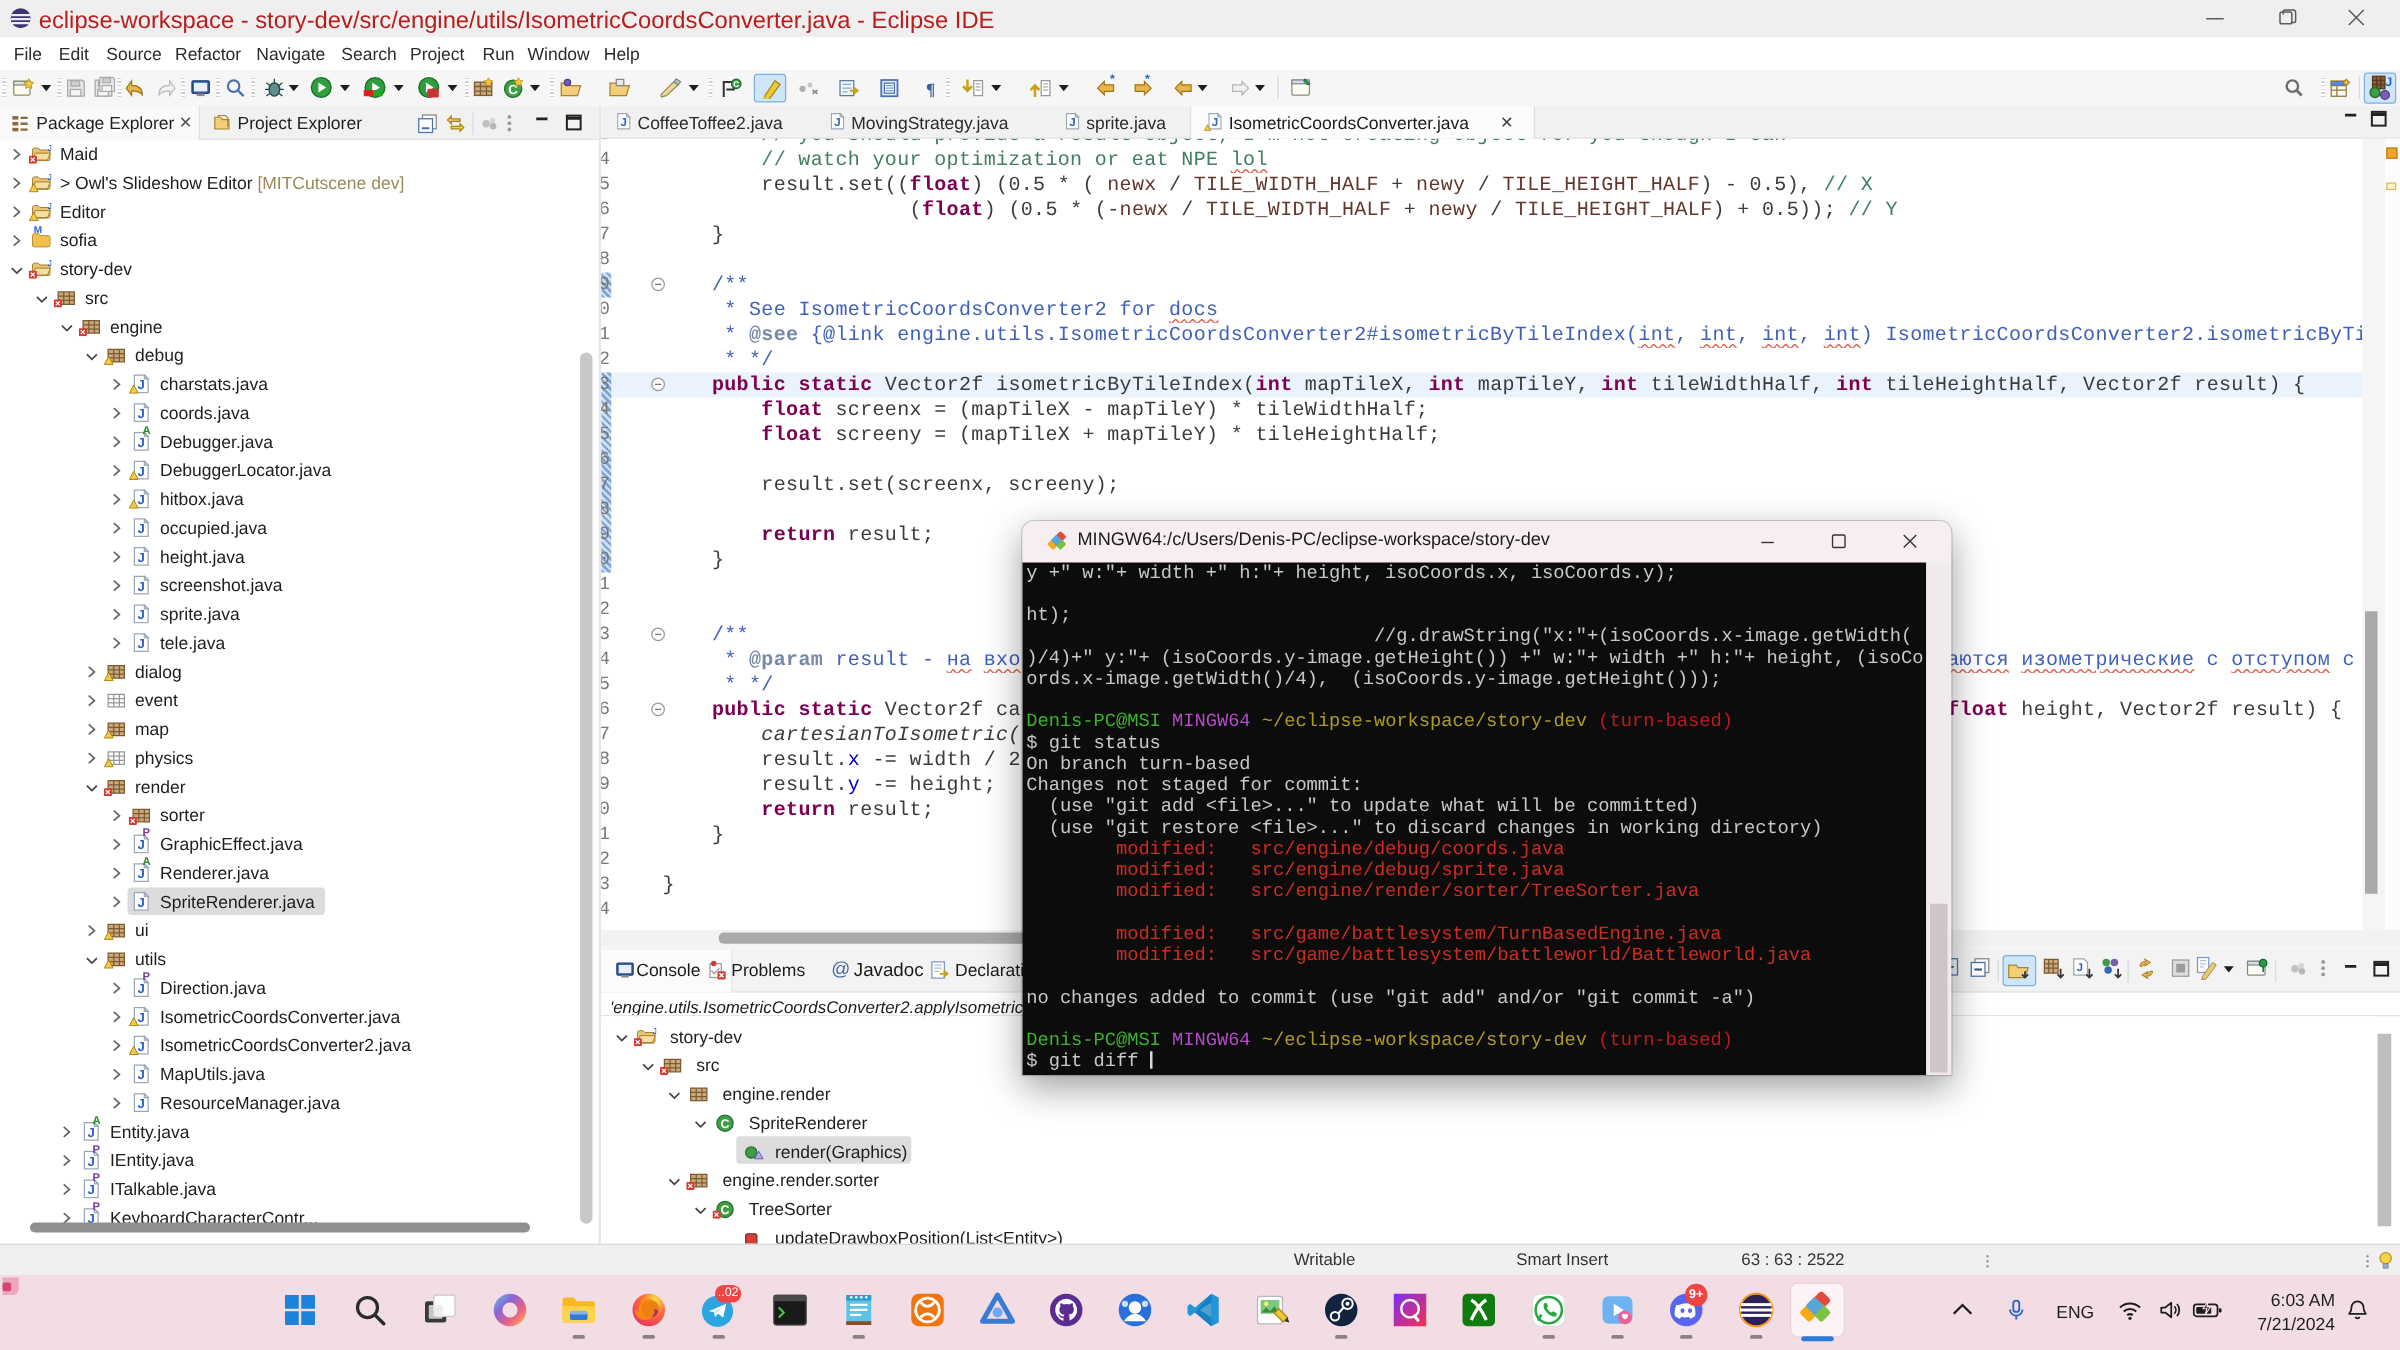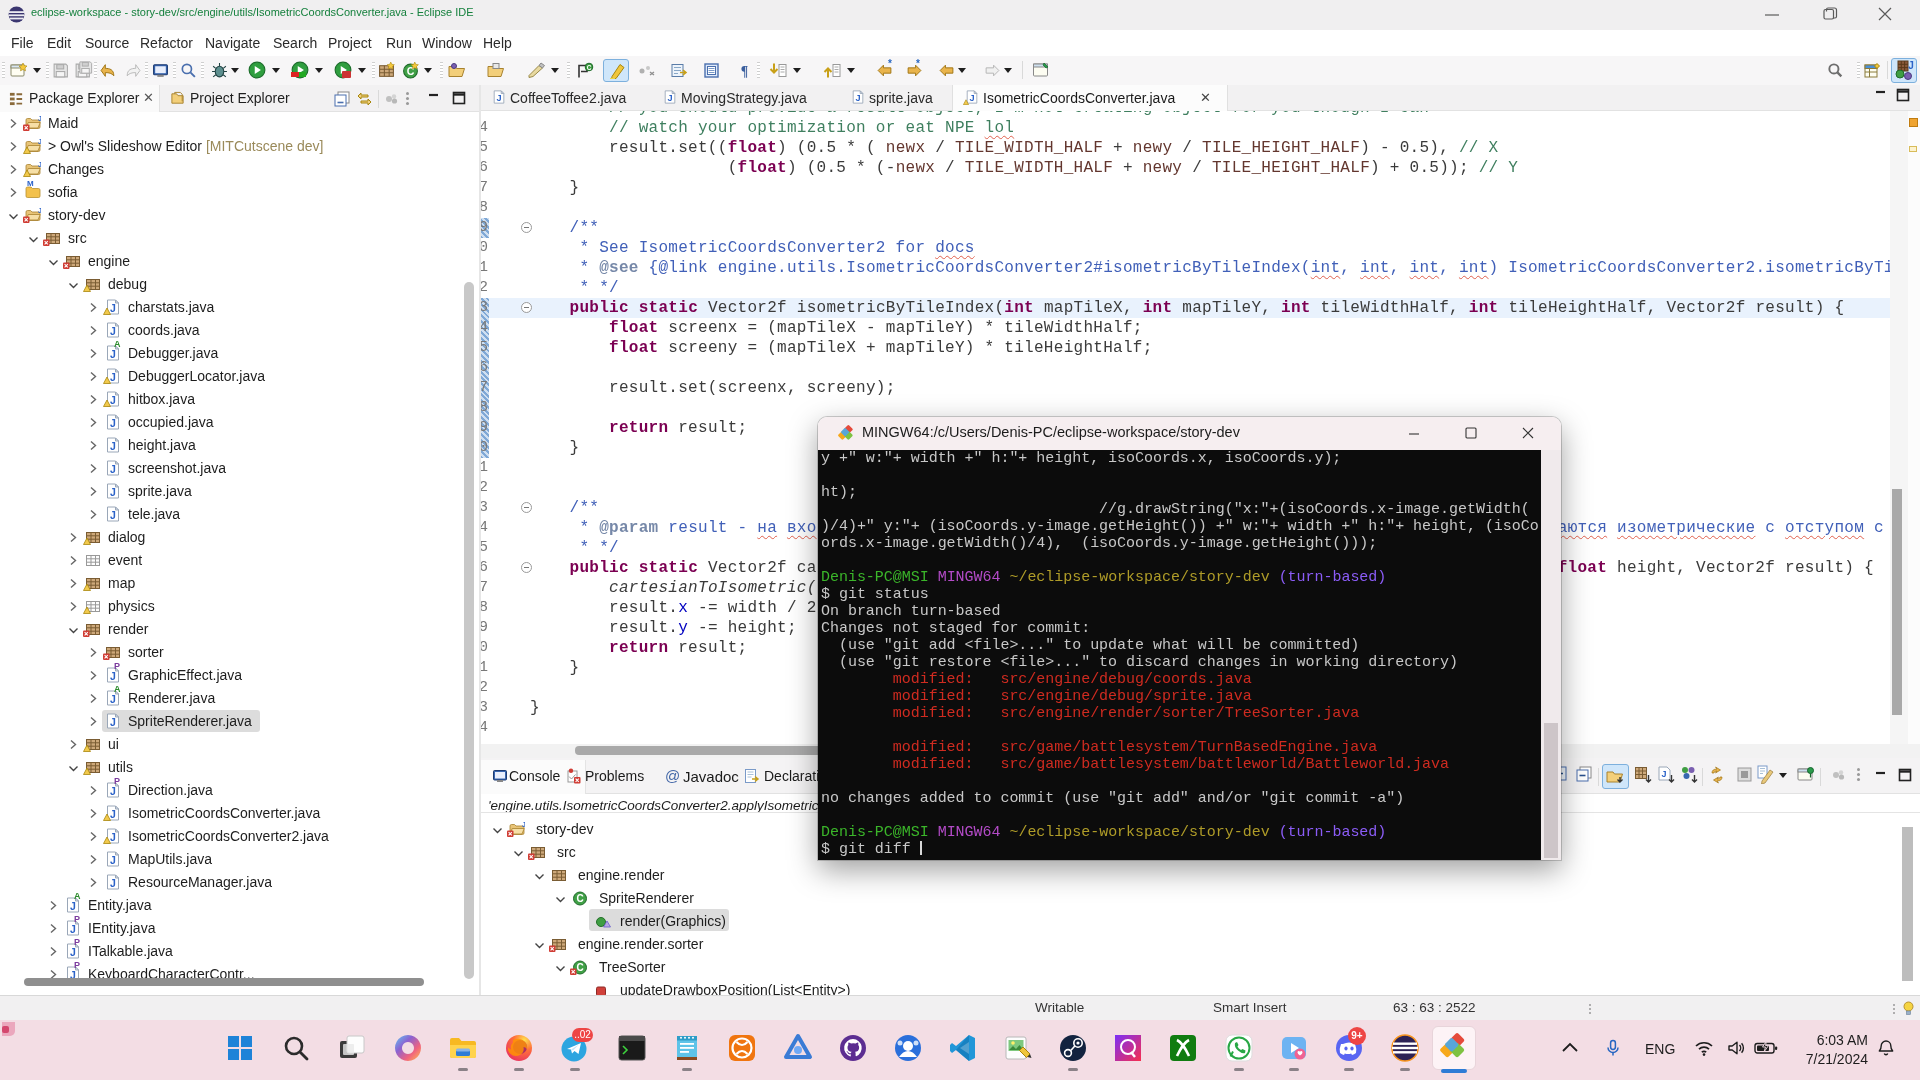--- a/index.html
+++ b/index.html
@@ -12,21 +12,21 @@
 .cmt{color:#3F7F5F}
 .jd{color:#4160b8}
 .jdt{color:#7688a8;font-weight:bold}
 .idn{color:#63362e}
 .fld{color:#0000C0}
 .sq{text-decoration:underline wavy #e0604d 1px;text-underline-offset:3px}
 .trow{position:absolute;height:23px;font-size:14px;color:#1d1d1d;white-space:nowrap}
 .tx{position:absolute;top:3px}
 .ic{position:absolute;width:16px;height:16px;top:3px}
 .tl{position:absolute;white-space:pre;font:15px/17px "Liberation Mono",monospace;letter-spacing:-.03px;color:#c8c8c8}
-.tg{color:#3bb62a}.tm{color:#b44bc8}.tyel{color:#af9c28}.tc{color:#8b5cf6}.tred{color:#cf2b20}
+.tg{color:#3bb62a}.tm{color:#b44bc8}.tyel{color:#af9c28}.tc{color:#b91c1c}.tred{color:#cf2b20}
 .mi{position:absolute;top:5px;font-size:14px;color:#2b2b2b}
 .sep{position:absolute;top:5px;width:1px;height:18px;background:#d9d9d9}
 .grip{position:absolute;top:6px;width:3px;height:16px;background:repeating-linear-gradient(#cfcfcf 0 1px,#fff 1px 3px)}
 .dd{position:absolute;top:12px;width:0;height:0;border-left:4px solid transparent;border-right:4px solid transparent;border-top:5px solid #1e1e1e}
 .tabJ{position:absolute;top:4px;width:14px;height:16px}
 </style></head><body>
 <svg width="0" height="0" style="position:absolute">
 <defs>
 <symbol id="jpage" viewBox="0 0 16 16">
         <path d="M2.5 1h8l3 3v11h-11z" fill="#fff" stroke="#9aa7b8"></path>
@@ -145,21 +145,21 @@
 </defs>
   </svg>
 
 <div class="a" style="left:0;top:0;width:1920px;height:30px;background:#f0eff0">
 <svg class="a" style="left:8px;top:6px" width="17" height="17" viewBox="0 0 17 17">
       <circle cx="8.5" cy="8.5" r="8" fill="#3b3670"></circle>
       <rect x="1" y="5.2" width="15" height="1.8" fill="#fff" opacity=".9"></rect>
       <rect x="0.5" y="8.4" width="16" height="1.8" fill="#fff" opacity=".9"></rect>
       <rect x="1.5" y="11.6" width="14" height="1.8" fill="#fff" opacity=".9"></rect>
     </svg>
-<span class="a" style="left:31px;top:6px;font-size:11px;color:#15803d">eclipse-workspace - story-dev/src/engine/utils/IsometricCoordsConverter.java - Eclipse IDE</span>
+<span class="a" style="left:31px;top:6px;font-size:19px;color:#b91c1c">eclipse-workspace - story-dev/src/engine/utils/IsometricCoordsConverter.java - Eclipse IDE</span>
 <svg class="a" style="left:1763px;top:6px" width="160" height="18" viewBox="0 0 160 18">
 <path d="M2 9 h14" stroke="#5a5a5a" stroke-width="1.2"></path>
 <rect x="61" y="3.5" width="9.5" height="9.5" rx="1.5" fill="none" stroke="#5a5a5a" stroke-width="1.2"></rect>
       <path d="M63.5 3.5 v-2 a1.5 1.5 0 0 1 1.5-1.5 h6.5 a2 2 0 0 1 2 2 v6.5 a1.5 1.5 0 0 1-1.5 1.5 h-2" fill="none" stroke="#5a5a5a" stroke-width="1.2" transform="translate(0,2)"></path>
 <path d="M116 2 l12 12 m0-12 l-12 12" stroke="#5a5a5a" stroke-width="1.2"></path>
 </svg>
 </div>
 <div class="a" style="left:0;top:30px;width:1920px;height:26px;background:#fff">
     <span class="mi" style="left:11px">File</span>
     <span class="mi" style="left:47px">Edit</span>
@@ -401,21 +401,21 @@
     <div class="trow" style="left:0;top:46px">
       <svg class="a" style="left:8px;top:6px" width="10" height="11" viewBox="0 0 10 11">
         <path d="M3 1.5 L7.5 5.5 L3 9.5" fill="none" stroke="#666" stroke-width="1.4"></path>
       </svg>
       <svg class="ic" style="left:25px">
         <use href="#projf"></use>
       </svg>
       <svg class="ic" style="left:23px">
         <use href="#warnov"></use>
       </svg>
-      <span class="tx" style="left:48px">Changes</span>
+      <span class="tx" style="left:48px">Editor</span>
     </div>
     <div class="trow" style="left:0;top:69px">
       <svg class="a" style="left:8px;top:6px" width="10" height="11" viewBox="0 0 10 11">
         <path d="M3 1.5 L7.5 5.5 L3 9.5" fill="none" stroke="#666" stroke-width="1.4"></path>
       </svg>
       <svg class="ic" style="left:25px">
         <use href="#folder"></use>
       </svg>
       <span class="a" style="left:27px;top:-2px;font-size:8px;font-weight:bold;color:#2b62c8">M</span>
       <span class="tx" style="left:48px">sofia</span>

